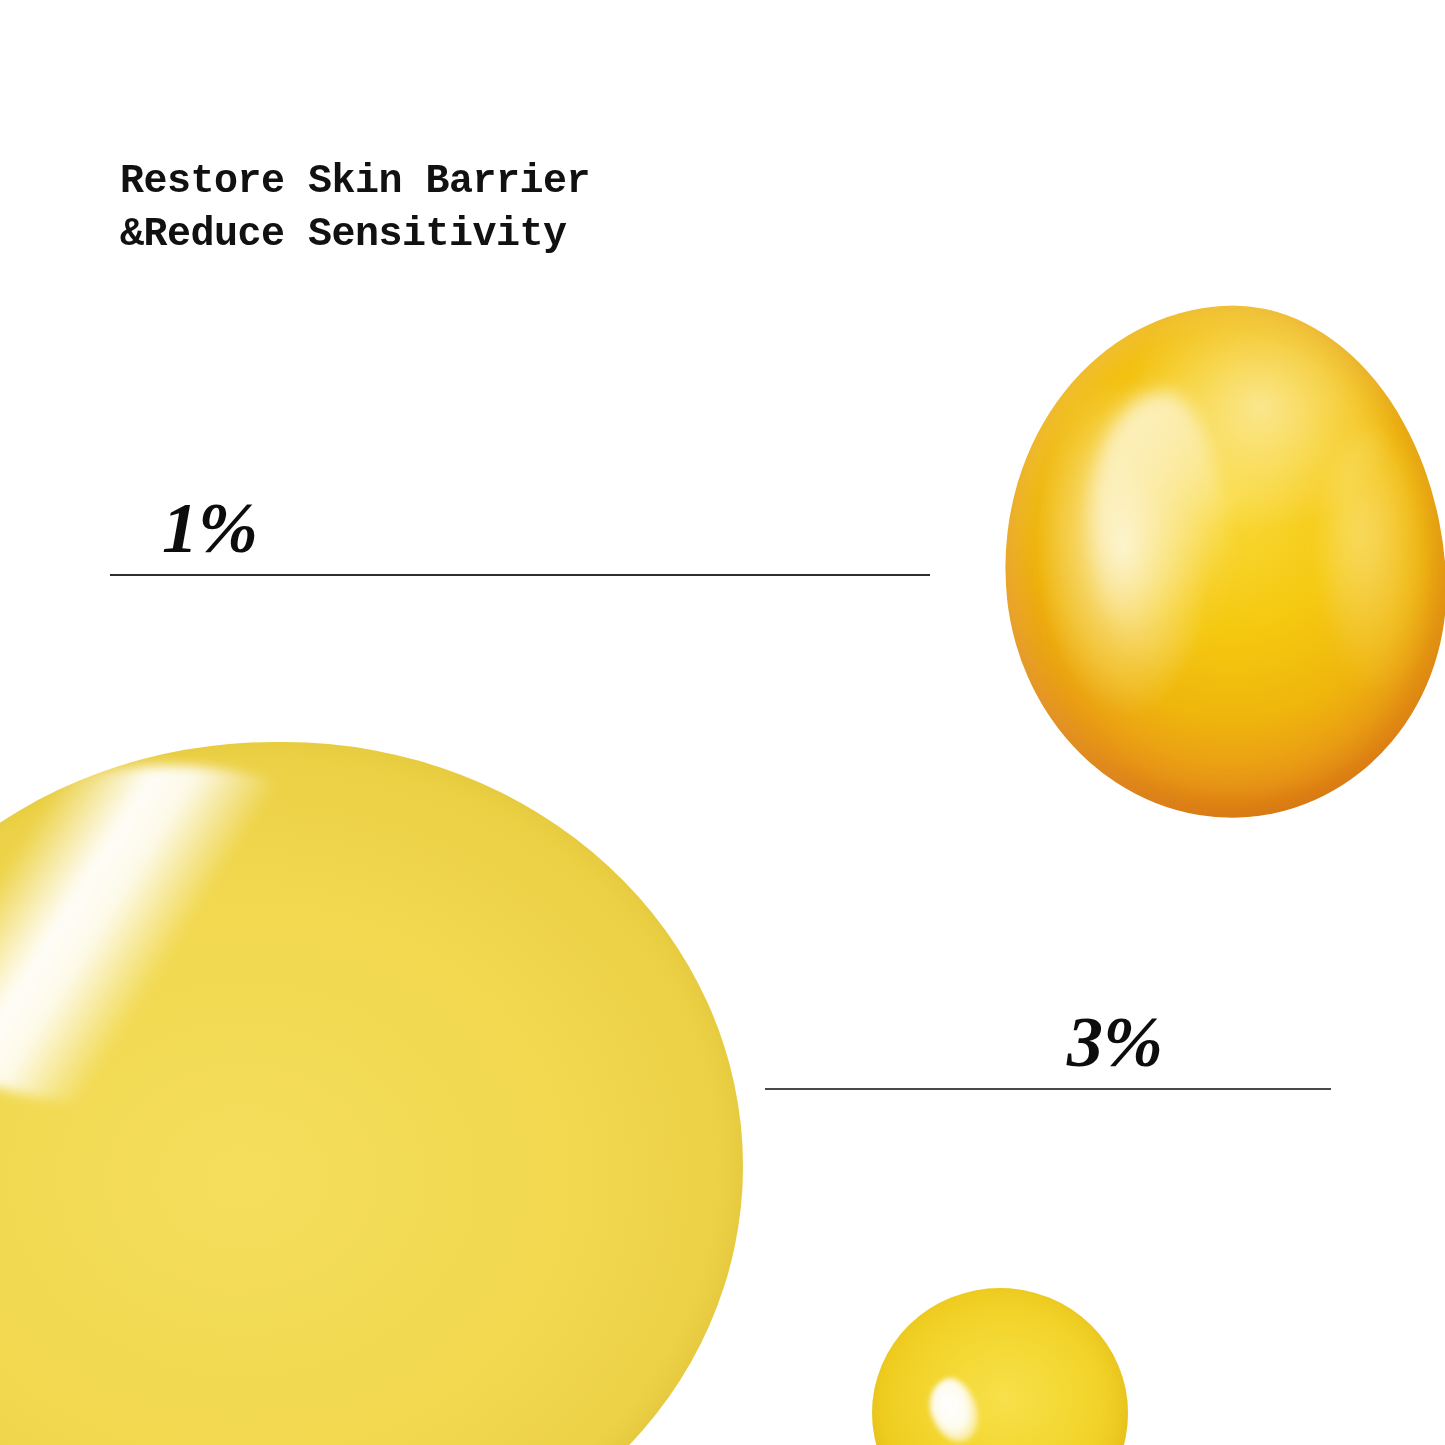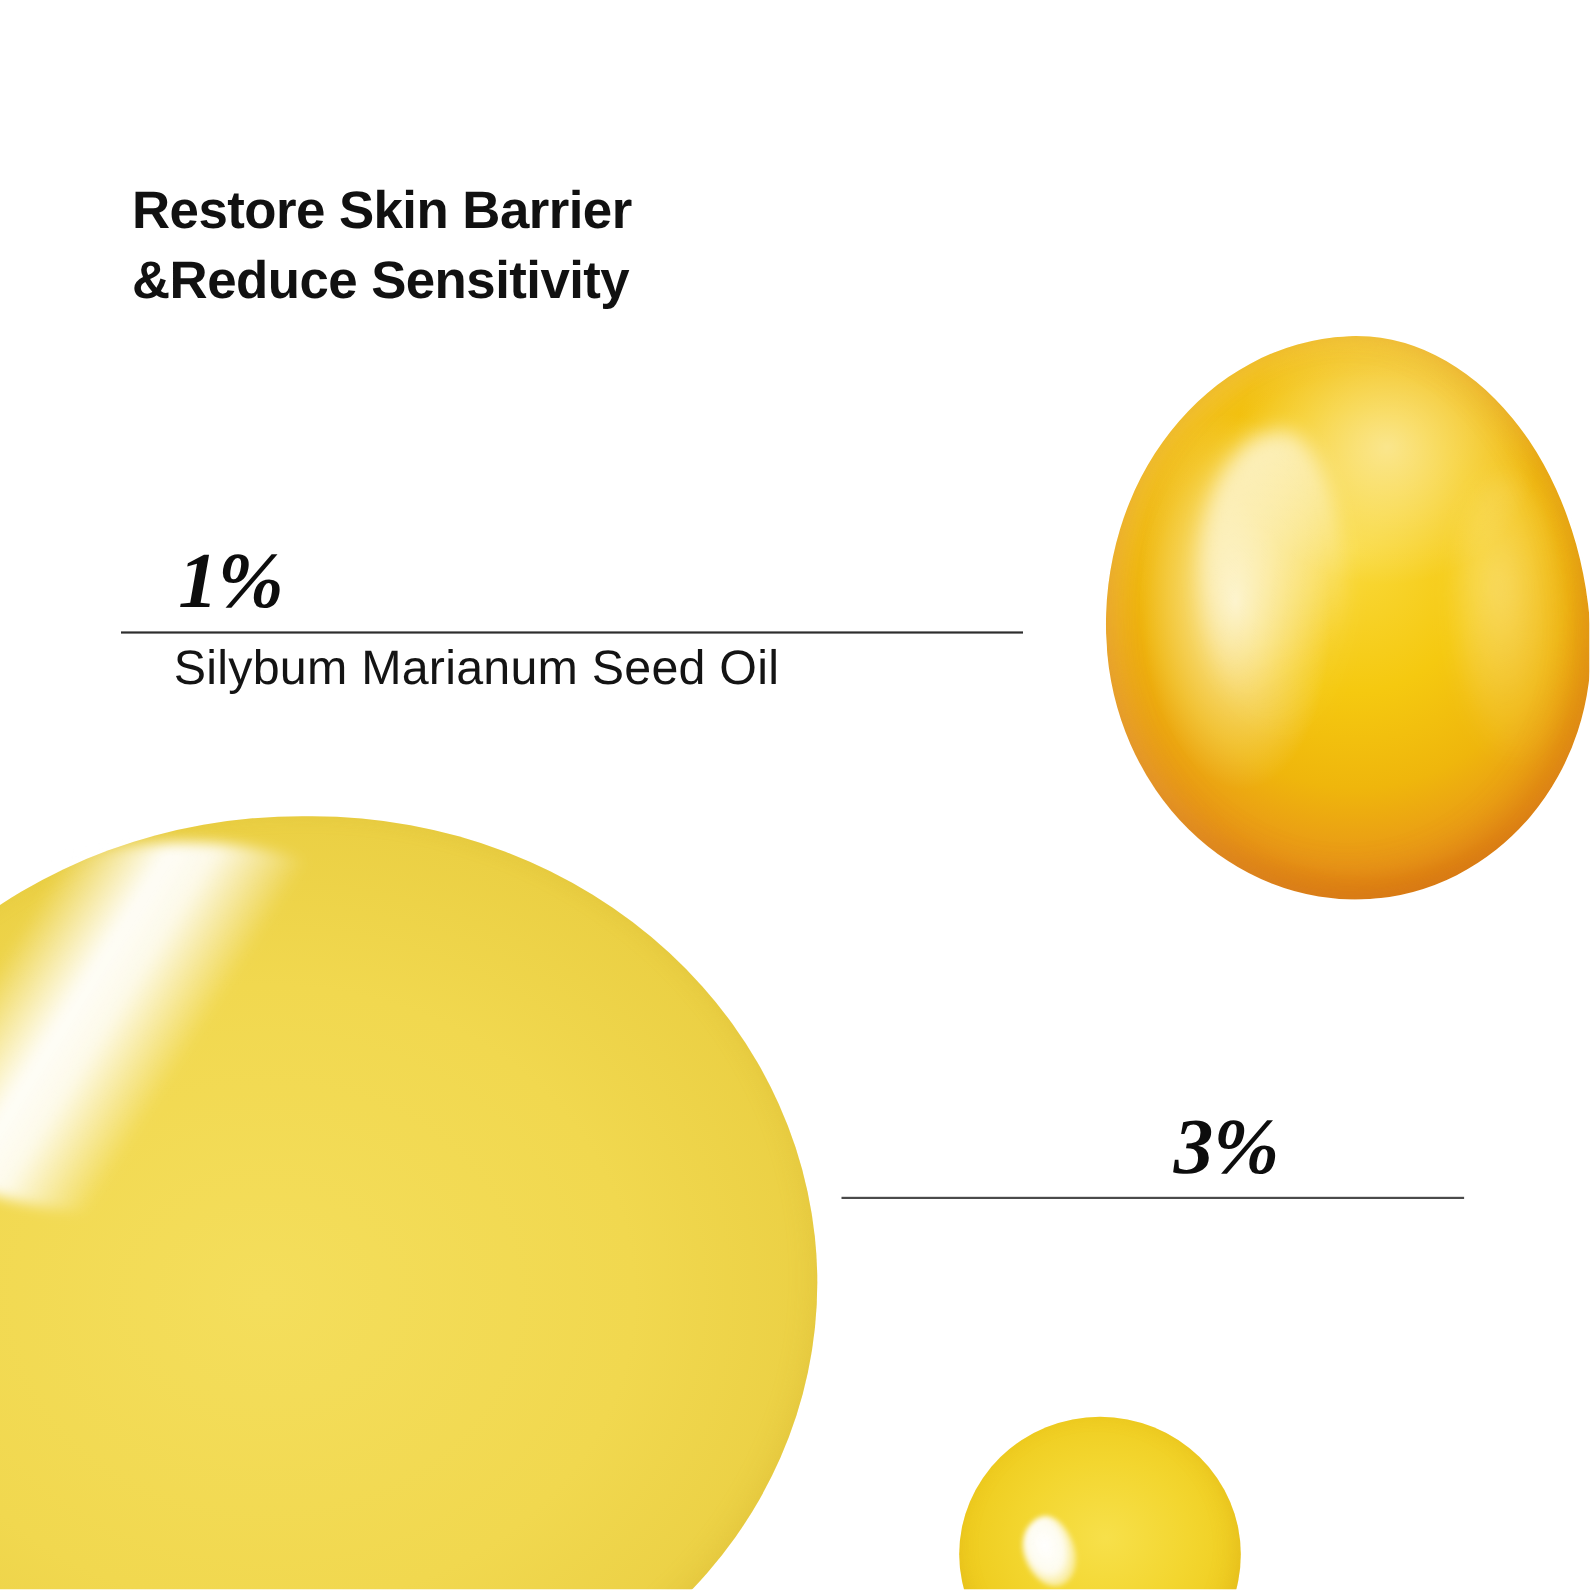--- a/index.html
+++ b/index.html
@@ -18,23 +18,23 @@
     font-family: "Liberation Sans", sans-serif;
     -webkit-font-smoothing: antialiased;
   }
 
   
   .headline {
     position: absolute;
     left: 120px;
     top: 128px;
     width: 820px;
-    font-family: Liberation Sans, sans-serif;
+    font-family: Liberation Mono, monospace;
     font-weight: 700;
-    font-size: 48px;
+    font-size: 40px;
     line-height: 1.33;
     letter-spacing: -0.5px;
     color: #111111;
     white-space: pre-line;
   }
 
   
   .callout {
     position: absolute;
   }
@@ -215,21 +215,20 @@
 <body>
 
 <div class="canvas">
 
   <h1 class="headline">Restore Skin Barrier
 &amp;Reduce Sensitivity</h1>
 
   <div class="callout callout--one">
     <span class="pct">1%</span>
     <span class="rule"></span>
-    <span class="name">Silybum Marianum Seed Oil</span>
   </div>
 
   <div class="callout callout--two">
     <span class="pct">3%</span>
     <span class="rule"></span>
   </div>
 
   <div class="droplet droplet--amber"></div>
 
   <div class="droplet droplet--blob">

